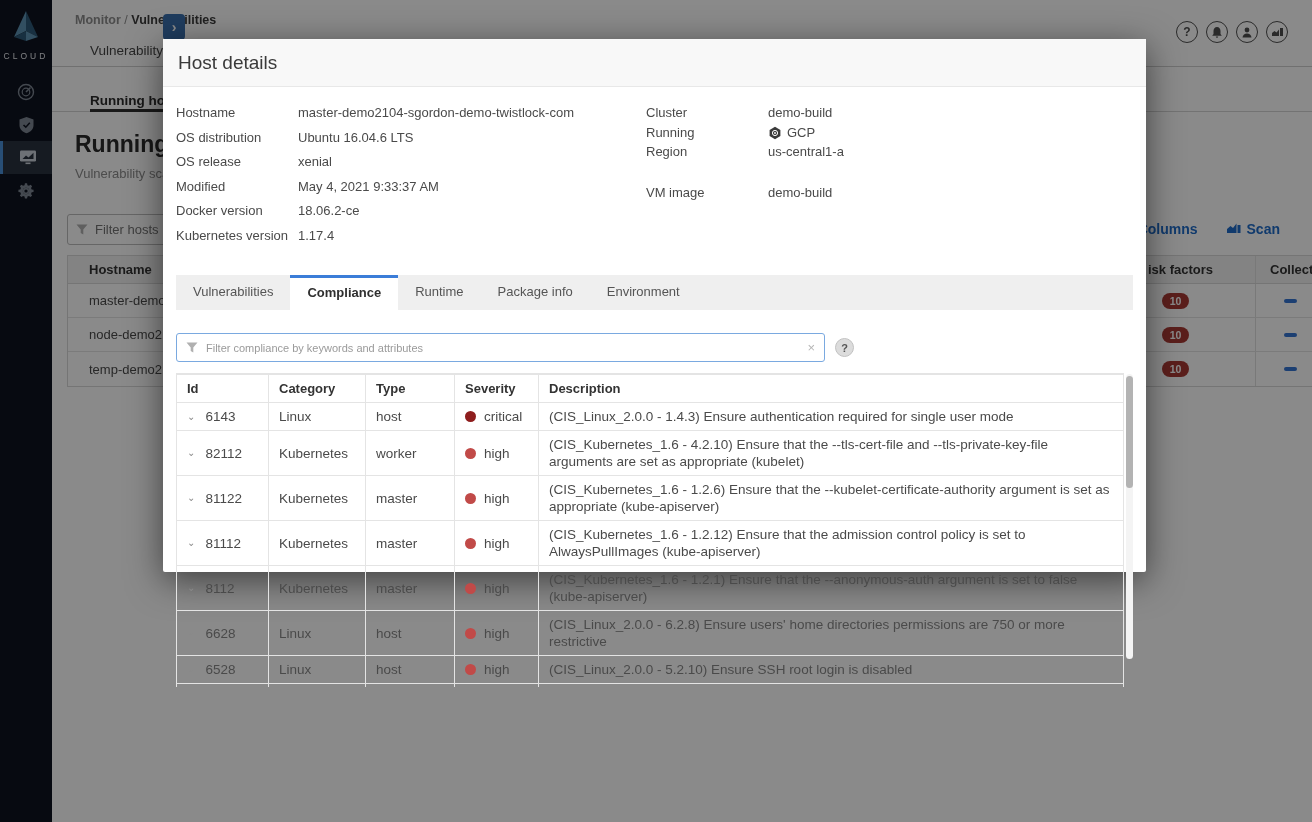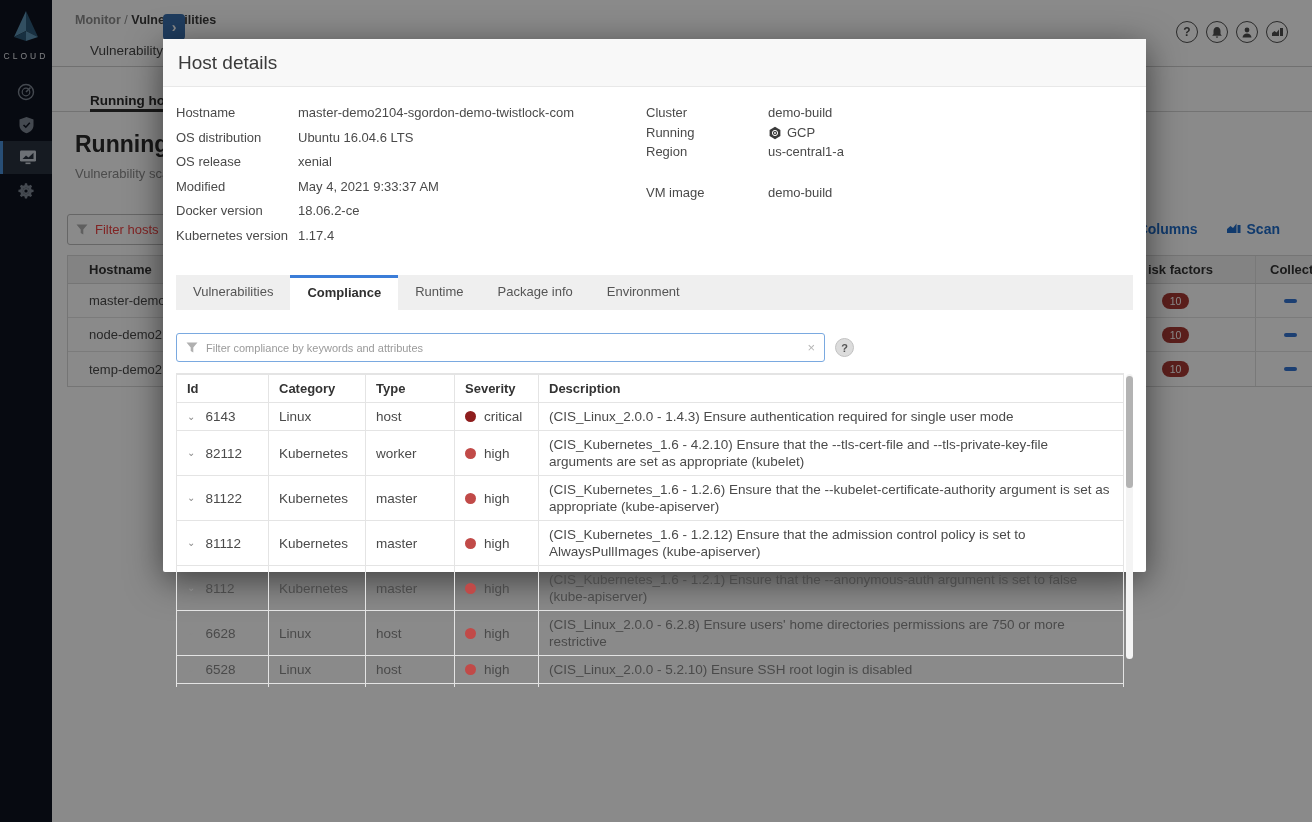--- a/index.html
+++ b/index.html
@@ -24,33 +24,33 @@
   .crumb-active { color:#3c3c3c; font-weight:bold; }
   .top-icons { position:absolute; top:21px; right:24px; display:flex; gap:8px; }
   .top-icon { width:22px; height:22px; border-radius:50%; border:1.5px solid #4f4f4f; display:flex; align-items:center; justify-content:center; color:#4f4f4f; font-weight:bold; font-size:12px; background:transparent; }
   .bg-tab-row { position:absolute; left:38px; top:43px; font-size:13.5px; color:#454545; }
   .bg-divider1 { position:absolute; left:0; right:0; top:66px; height:1px; background:#cfcfcf; }
   .bg-subtab { position:absolute; left:38px; top:93px; font-size:13.5px; font-weight:bold; color:#2b2b2b; }
   .bg-subtab-underline { position:absolute; left:38px; top:109px; width:86px; height:3px; background:#2f2f2f; }
   .bg-divider2 { position:absolute; left:0; right:0; top:111px; height:1px; background:#d4d4d4; }
   .bg-heading { position:absolute; left:23px; top:131px; font-size:23px; font-weight:bold; color:#2b2b2b; }
   .bg-subtitle { position:absolute; left:23px; top:166px; font-size:13px; color:#8c8c8c; }
-  .bg-filter { position:absolute; left:15px; top:214px; width:130px; height:31px; border:1px solid #bcbcbc; border-radius:3px; background:#fff; display:flex; align-items:center; padding:0 8px; gap:7px; color:#ef4444; }
+  .bg-filter { position:absolute; left:15px; top:214px; width:130px; height:31px; border:1px solid #bcbcbc; border-radius:3px; background:#fff; display:flex; align-items:center; padding:0 8px; gap:7px; color:#737373; }
   .bg-actions { position:absolute; top:221px; right:32px; display:flex; gap:28px; }
   .bg-action { display:flex; align-items:flex-start; gap:6px; color:#1f6cc9; font-size:14px; font-weight:bold; }
 
   .bgt-left { position:absolute; left:15px; top:255px; width:295px; border:1px solid #d9d9d9; }
   .bgt-right { position:absolute; left:1085px; top:255px; width:205px; border:1px solid #d9d9d9; border-left:1px solid #d9d9d9; }
   .bgt-head { display:flex; background:#f2f2f2; height:28px; align-items:center; font-weight:bold; color:#333; border-bottom:1px solid #d9d9d9; }
   .bgt-row { display:flex; height:34px; align-items:center; background:#fff; border-bottom:1px solid #e3e3e3; }
   .bgt-row:last-child { border-bottom:none; }
   .bgt-cell-host { padding-left:21px; }
   .bgt-col-risk { width:118px; padding-left:10px; border-right:1px solid #e0e0e0; height:100%; display:flex; align-items:center; }
   .bgt-col-coll { flex:1; padding-left:14px; height:100%; display:flex; align-items:center; }
-  .risk-badge { display:inline-block; min-width:27px; text-align:center; background:#a93a34; color:#fff; font-size:10.5px; font-weight:normal; border-radius:9px; padding:2px 6px; margin-left:14px; }
+  .risk-badge { display:inline-block; min-width:27px; text-align:center; background:#a93a34; color:#fff; font-size:10.5px; font-weight:bold; border-radius:9px; padding:2px 6px; margin-left:14px; }
   .coll-dash { display:inline-block; width:13px; height:4px; border-radius:2px; background:#3575d3; margin-left:14px; }
 
   .expand-btn { position:absolute; left:163px; top:14px; width:22px; height:26px; background:#3a6fae; border-radius:4px; color:#fff; font-size:14px; font-weight:bold; display:flex; align-items:center; justify-content:center; z-index:12; }
 
   
   .overlay { position:absolute; inset:0; background:rgba(0,0,0,0.46); z-index:40; }
 
   
   .modal { position:absolute; left:163px; top:39px; width:983px; height:533px; background:#fff; border-radius:2px; box-shadow:0 8px 35px rgba(0,0,0,0.55); z-index:60; }
   .modal-header { height:48px; background:#f8f8f8; border-bottom:1px solid #e8e8e8; display:flex; align-items:center; padding-left:15px; }

